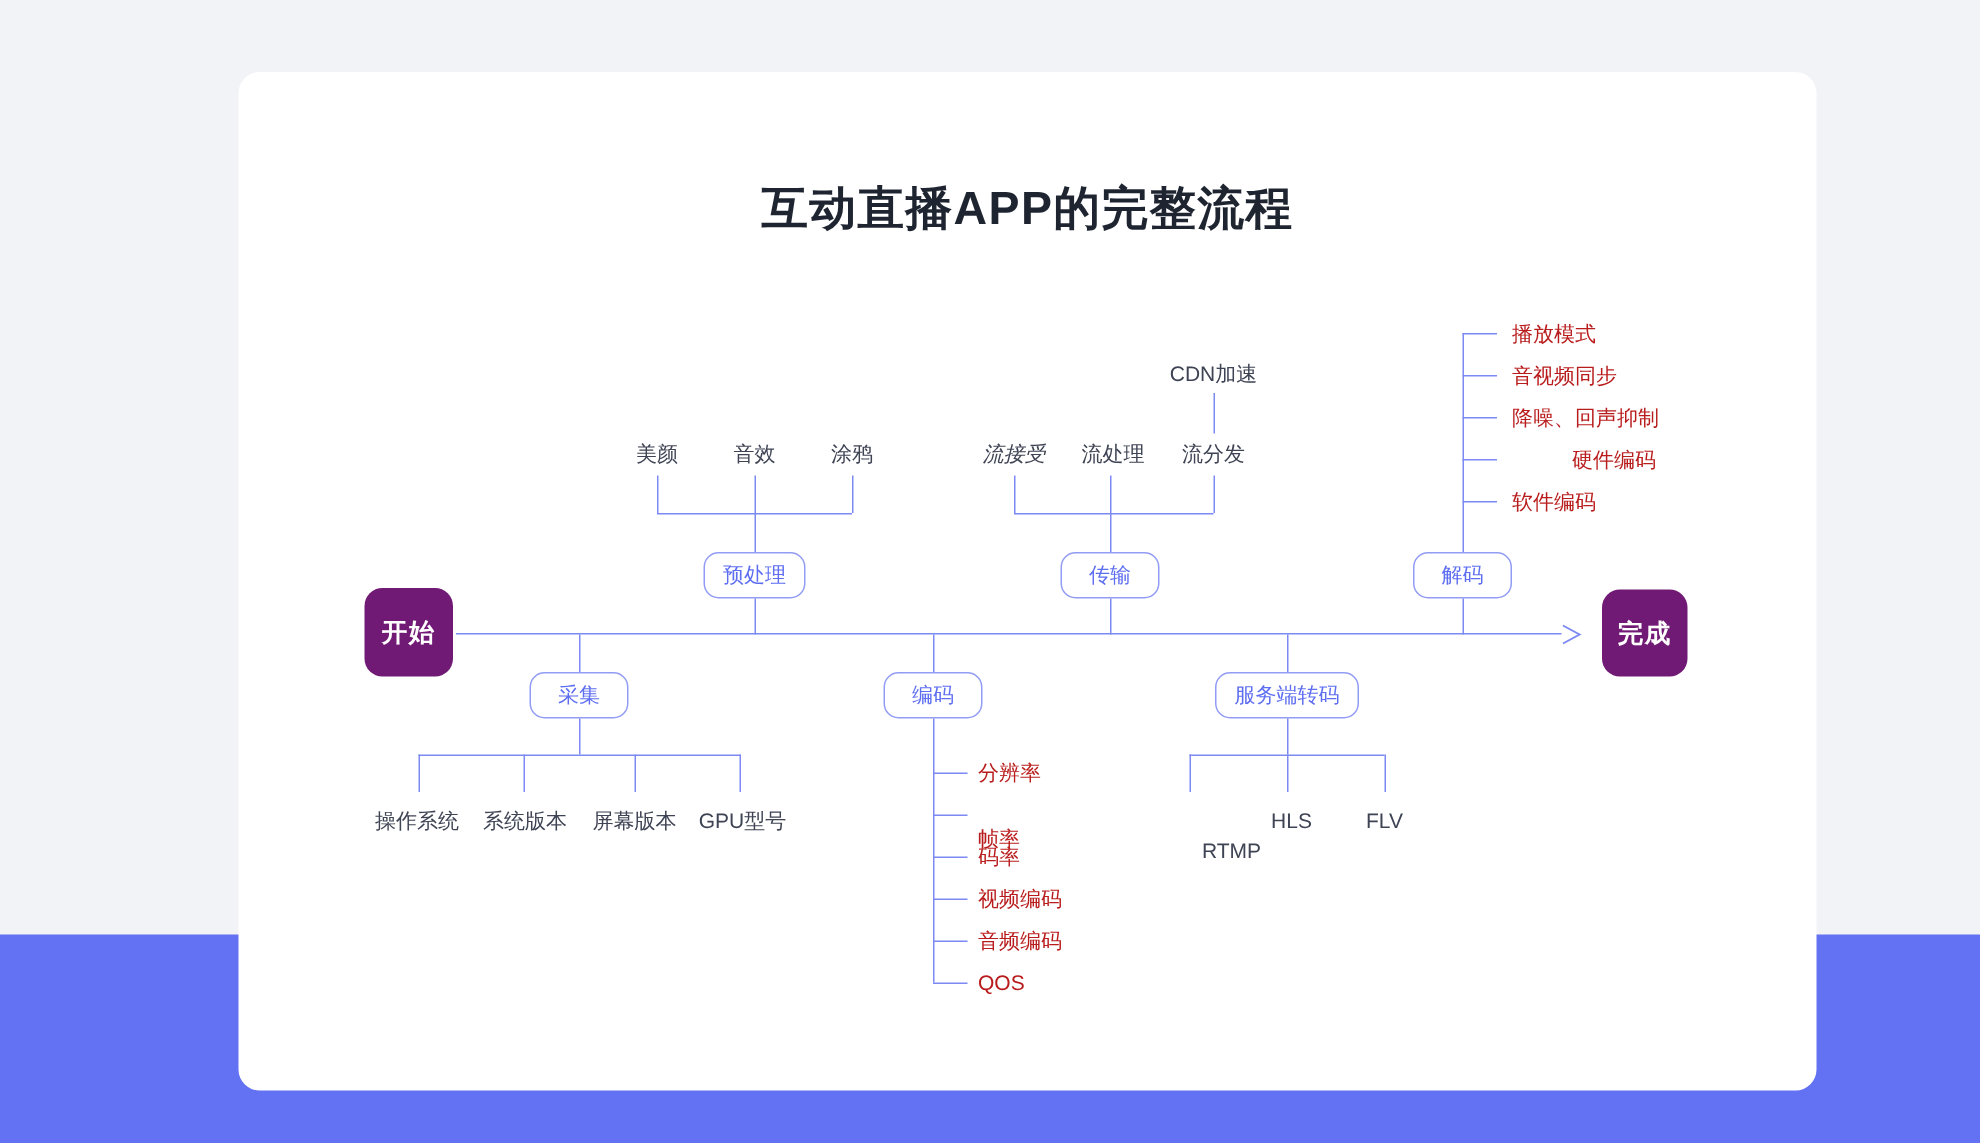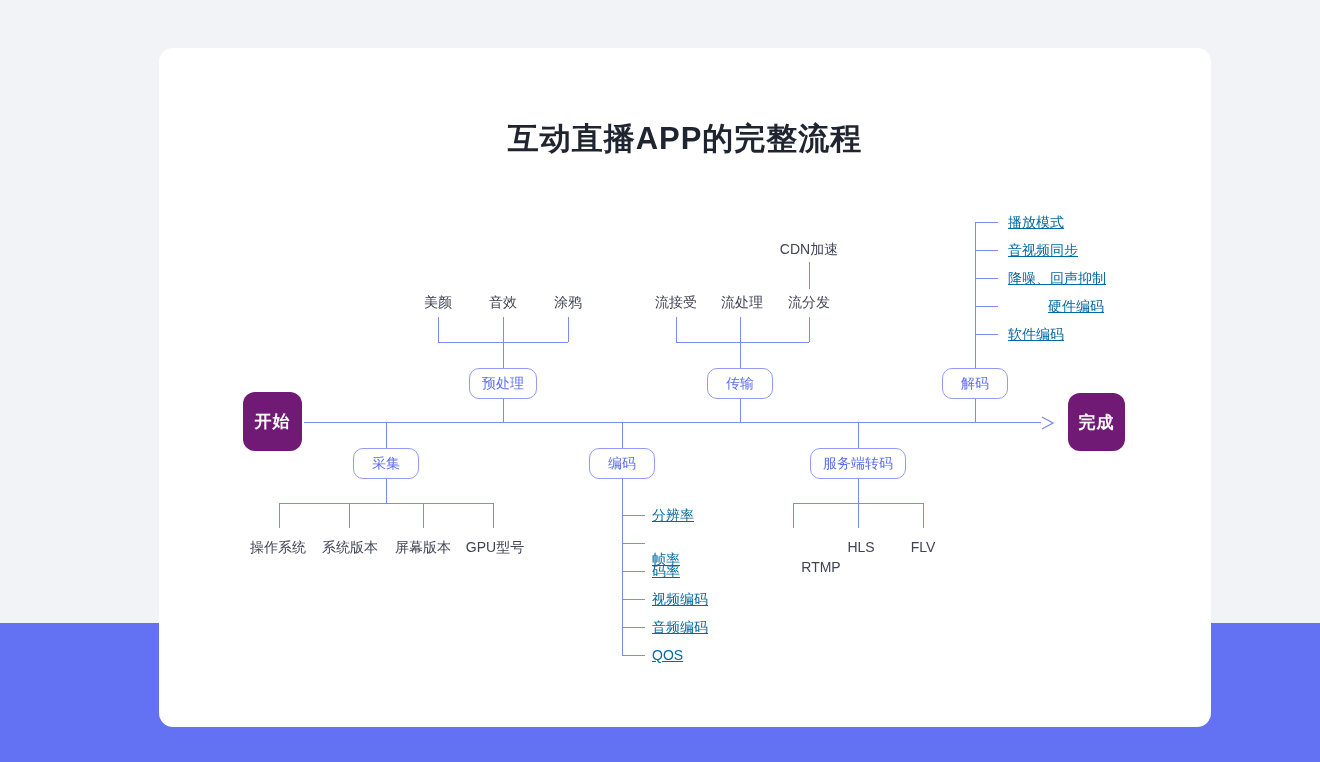--- a/index.html
+++ b/index.html
@@ -56,22 +56,22 @@
     letter-spacing: 1px;
   }
   .cl { 
     position: absolute;
     transform: translateX(-50%);
     font-size: 14px; color: #3F4455;
     white-space: nowrap; line-height: 18px;
   }
   .ll { 
     position: absolute;
-    font-size: 14px; color: #0369a1;
-    white-space: nowrap; line-height: 18px; text-decoration: underline;
+    font-size: 14px; color: #b91c1c;
+    white-space: nowrap; line-height: 18px;
   }
   .arrow-head { position: absolute; }
 </style>
 </head>
 <body>
 
 <div class="band"></div>
 <div class="card"></div>
 
 <h1 class="title">互动直播APP的完整流程</h1>
@@ -95,21 +95,21 @@
   <span class="cl" style="left:438px;top:293px;">美颜</span>
   <span class="cl" style="left:503px;top:293px;">音效</span>
   <span class="cl" style="left:568px;top:293px;">涂鸦</span>
 
   <div class="node" style="left:740px;top:368px;">传输</div>
   <div class="lv" style="left:740px;top:399px;height:24px;"></div>
   <div class="lv" style="left:740px;top:317px;height:51px;"></div>
   <div class="lh" style="left:676px;top:342px;width:133px;"></div>
   <div class="lv" style="left:676px;top:317px;height:25px;"></div>
   <div class="lv" style="left:809px;top:317px;height:25px;"></div>
-  <span class="cl" style="left:676px;top:293px;">流接受</span>
+  <span class="cl" style="left:676px;top:293px;font-style:italic;">流接受</span>
   <span class="cl" style="left:742px;top:293px;">流处理</span>
   <span class="cl" style="left:809px;top:293px;">流分发</span>
 
   <div class="lv" style="left:809px;top:262px;height:27px;"></div>
   <span class="cl" style="left:809px;top:240px;">CDN加速</span>
 
   <div class="node" style="left:975px;top:368px;">解码</div>
   <div class="lv" style="left:975px;top:399px;height:24px;"></div>
   <div class="lv" style="left:975px;top:222px;height:146px;"></div>
   <div class="lh" style="left:975px;top:222px;width:23px;"></div>

